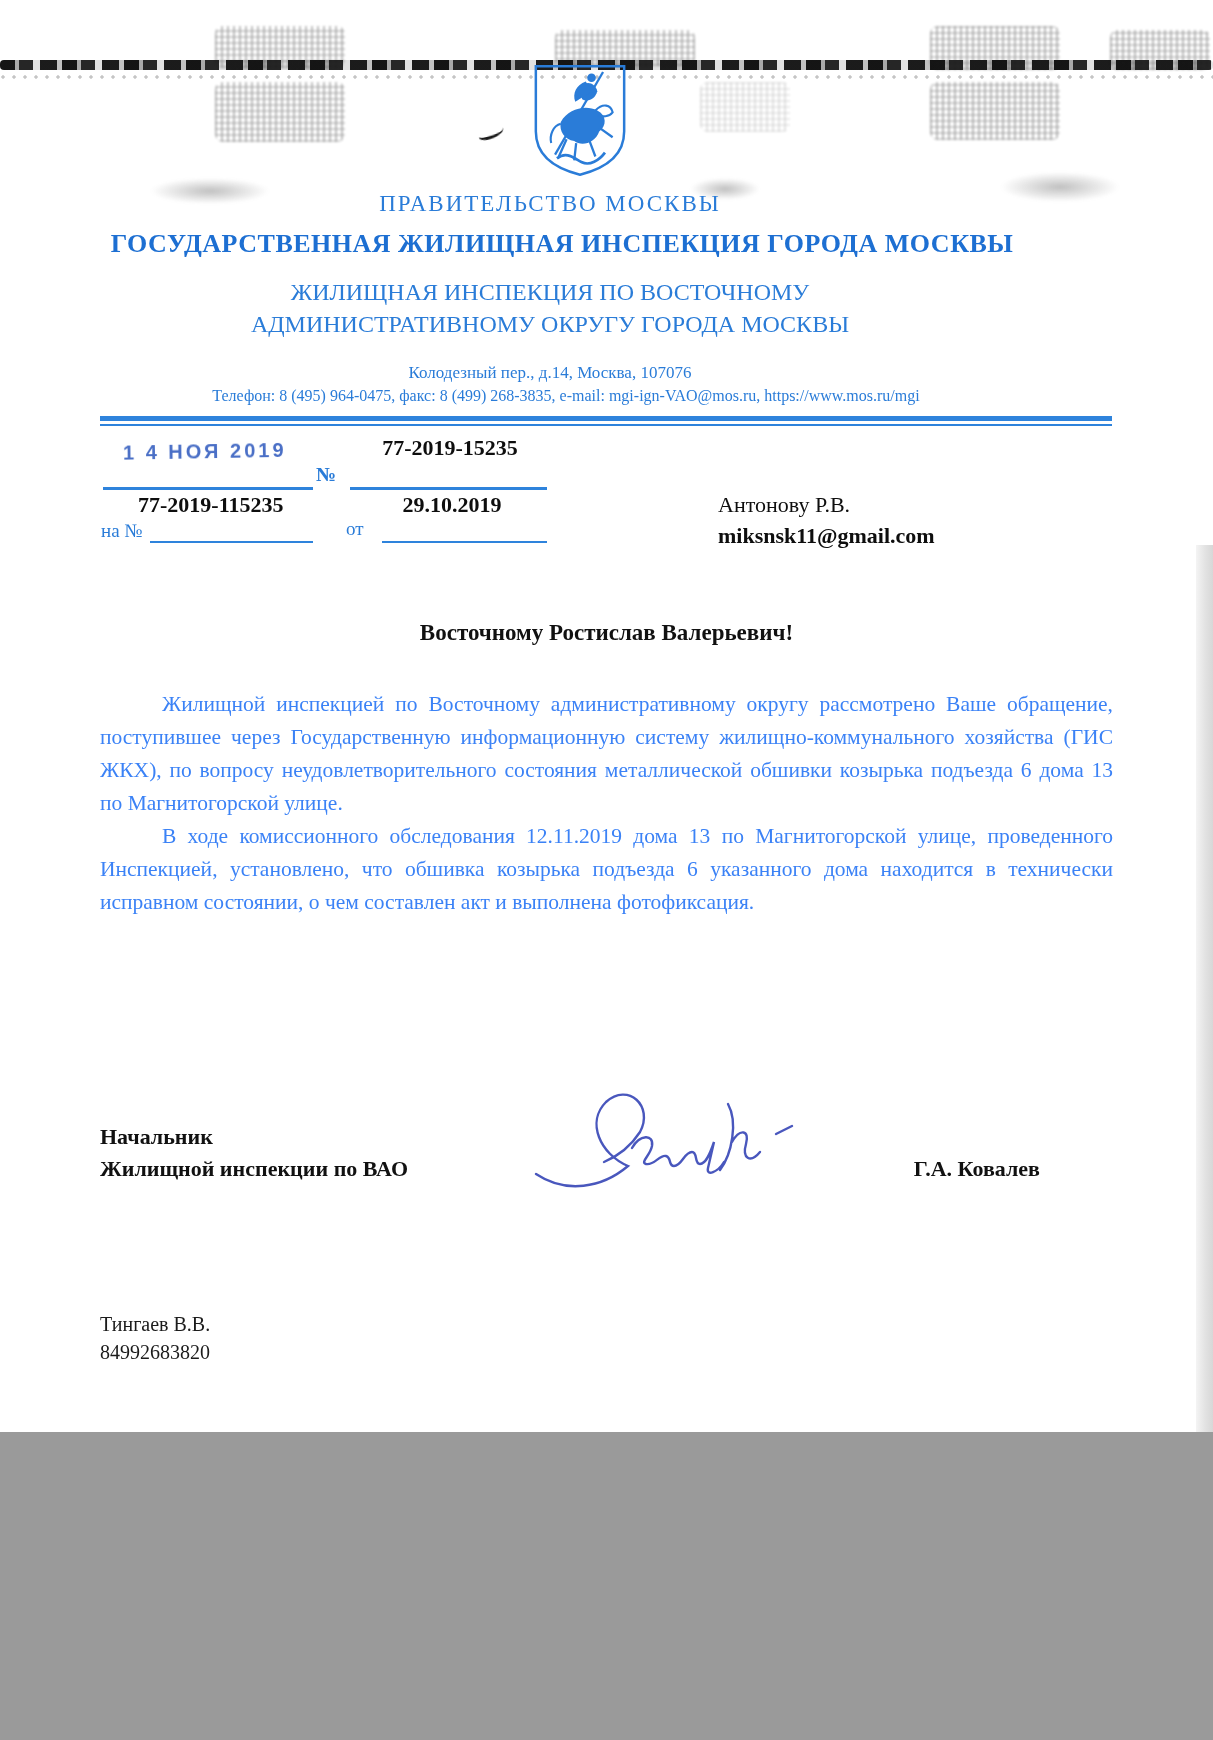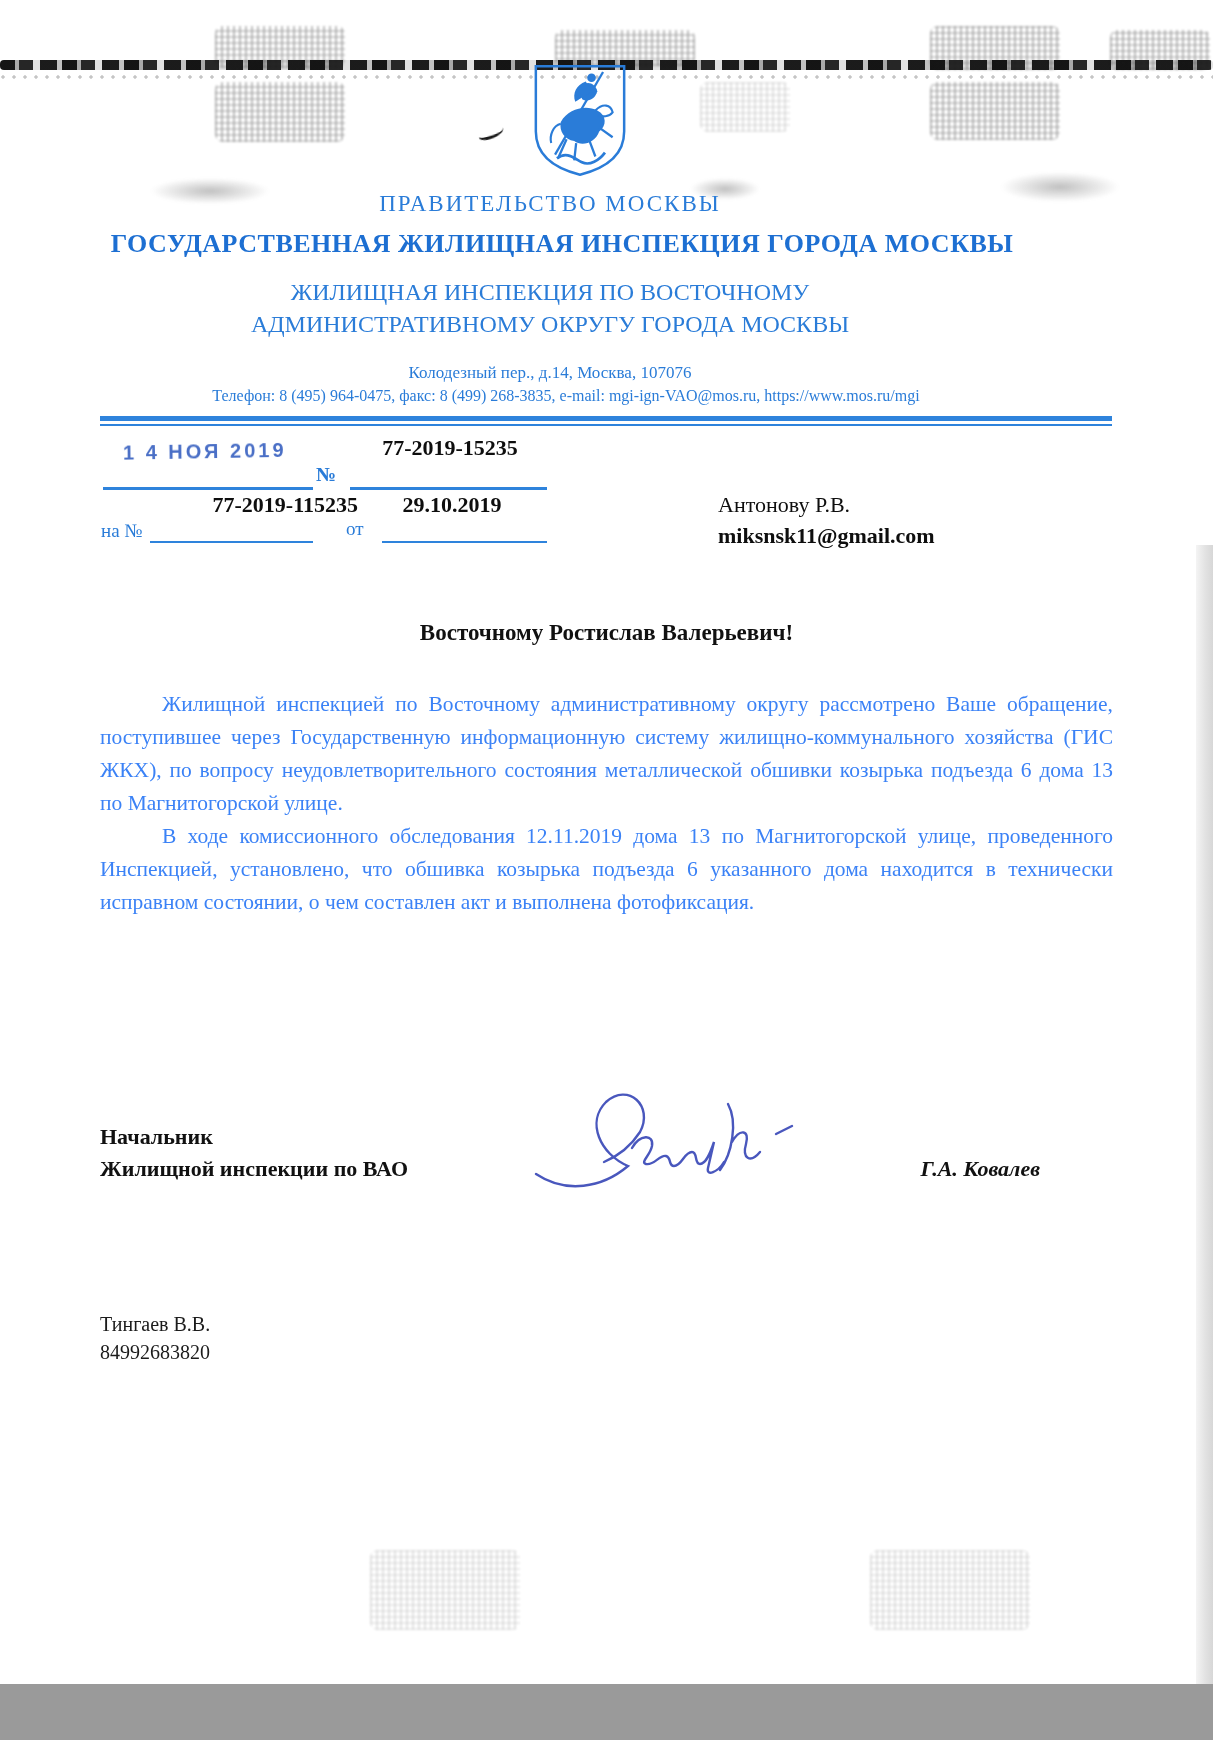--- a/index.html
+++ b/index.html
@@ -1,18 +1,18 @@
 <!DOCTYPE html>
 <html><head>
 <meta charset="utf-8">
 <style>
   html,body{margin:0;padding:0;background:#9a9a9a;}
   .page{
     position:relative;
-    width:1213px;height:1684px;
+    width:1213px;height:1432px;
     margin:0 auto;
     background:#ffffff;
     font-family:"Liberation Serif", serif;
     color:#1c1c1c;
     overflow:hidden;
   }
   .abs{position:absolute;}
 
   
   .noise-band{
@@ -77,40 +77,40 @@
     font-family:"Liberation Sans", sans-serif;
     font-weight:bold;font-size:20px;letter-spacing:3px;
     color:#4a6fc6;transform:rotate(-1deg);
     filter:blur(.3px);
   }
   .out-num{left:347px;top:435px;width:206px;text-align:center;font-size:22px;font-weight:bold;color:#0e0e0e;}
   .num-label{left:316px;top:463px;font-size:20px;font-weight:bold;}
   .ref-line{height:3px;background:#2e83dc;top:487px;}
   .ref-line.l{left:103px;width:210px;}
   .ref-line.r{left:350px;width:197px;}
-  .in-num{left:138px;top:492px;width:220px;text-align:right;font-size:22px;font-weight:bold;color:#0e0e0e;}
+  .in-num{left:138px;top:492px;width:220px;text-align:left;font-size:22px;font-weight:bold;color:#0e0e0e;}
   .out-date{left:357px;top:492px;width:190px;text-align:center;font-size:22px;font-weight:bold;color:#0e0e0e;}
   .on-num{left:101px;top:520px;font-size:19px;}
   .from-lbl{left:346px;top:518px;font-size:19px;}
   .u-line{height:2px;background:#2e83dc;top:541px;}
   .u-line.l{left:150px;width:163px;}
   .u-line.r{left:382px;width:165px;}
 
   .addressee-name{left:718px;top:492px;font-size:22px;font-weight:normal;color:#0e0e0e;}
   .addressee-email{left:718px;top:523px;font-size:22px;font-weight:bold;color:#0e0e0e;}
 
   
   .salutation{left:100px;top:620px;width:1013px;text-align:center;font-size:23px;font-weight:bold;color:#111;}
   .body-text{left:100px;top:688px;width:1013px;font-size:21.5px;line-height:33px;text-align:justify;color:#3b82f6;}
   .body-text p{margin:0;text-indent:62px;}
 
   
   .sig-pos1{left:100px;top:1124px;font-size:22px;font-weight:bold;color:#111;}
   .sig-pos2{left:100px;top:1156px;font-size:22px;font-weight:bold;color:#111;}
-  .sig-name{left:850px;top:1156px;width:190px;text-align:right;font-size:22px;font-weight:bold;color:#111;font-style:italic;}
+  .sig-name{left:850px;top:1156px;width:190px;text-align:right;font-size:22px;font-weight:bold;color:#111;}
   .sig-ink{left:530px;top:1082px;width:270px;height:130px;}
 
   
   .exec-name{left:100px;top:1313px;font-size:20px;}
   .exec-phone{left:100px;top:1341px;font-size:20px;}
 </style>
 </head>
 <body>
 
 <div class="page">

